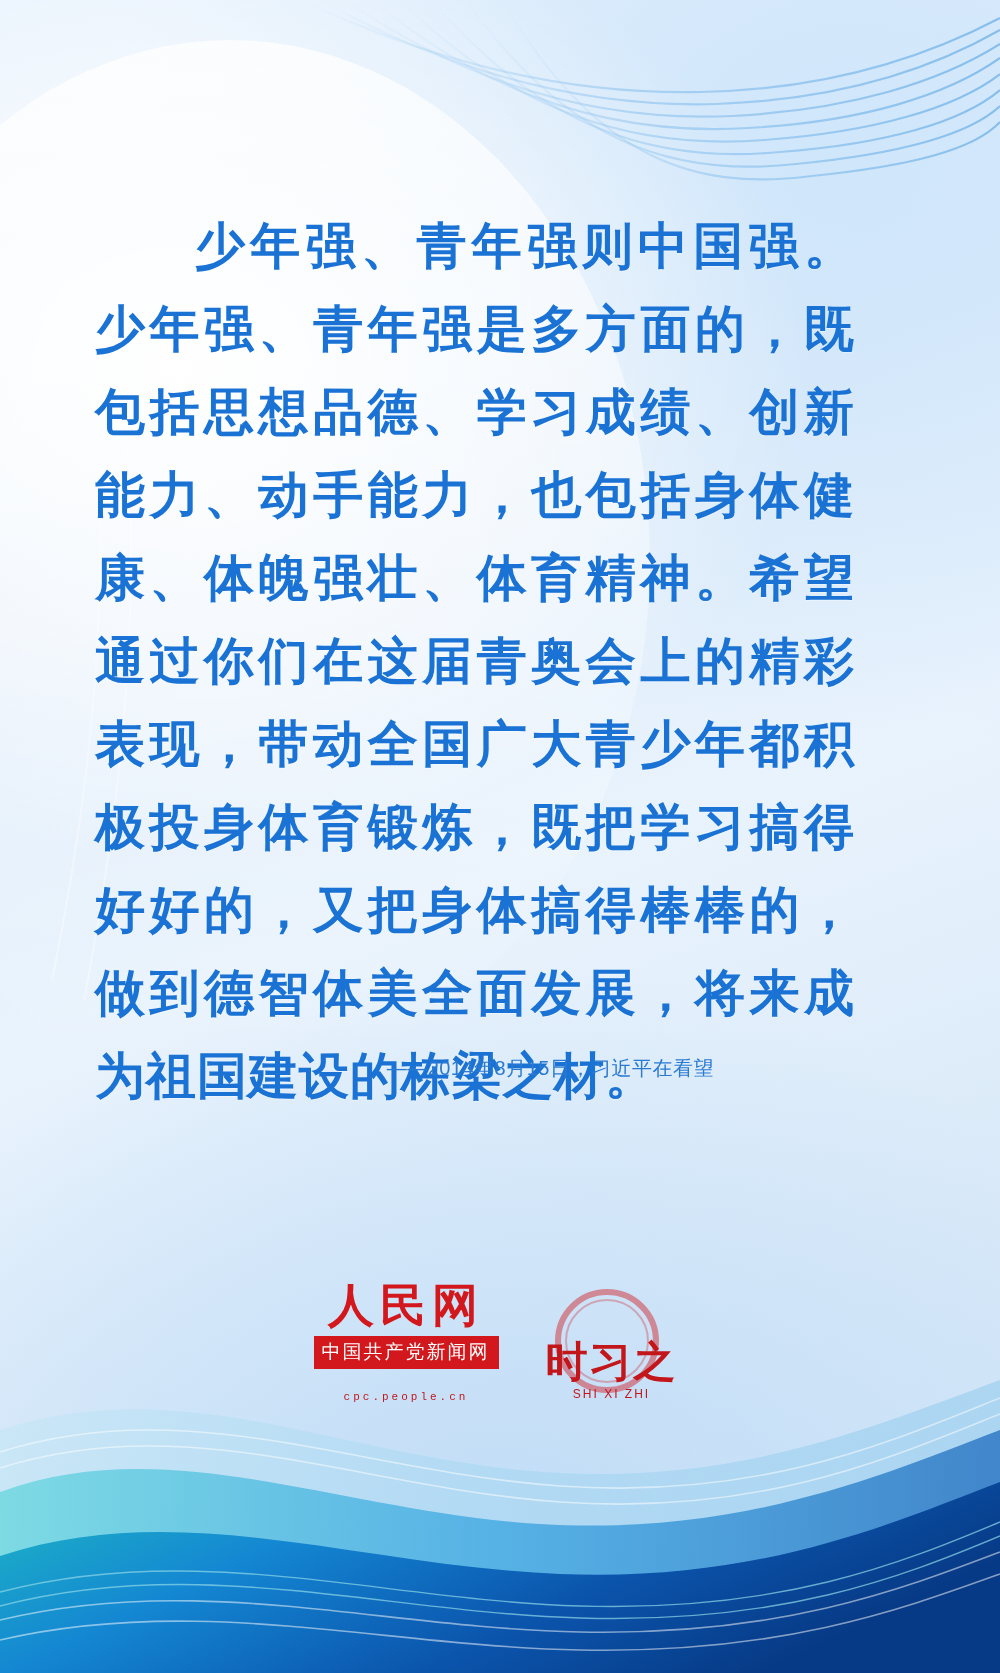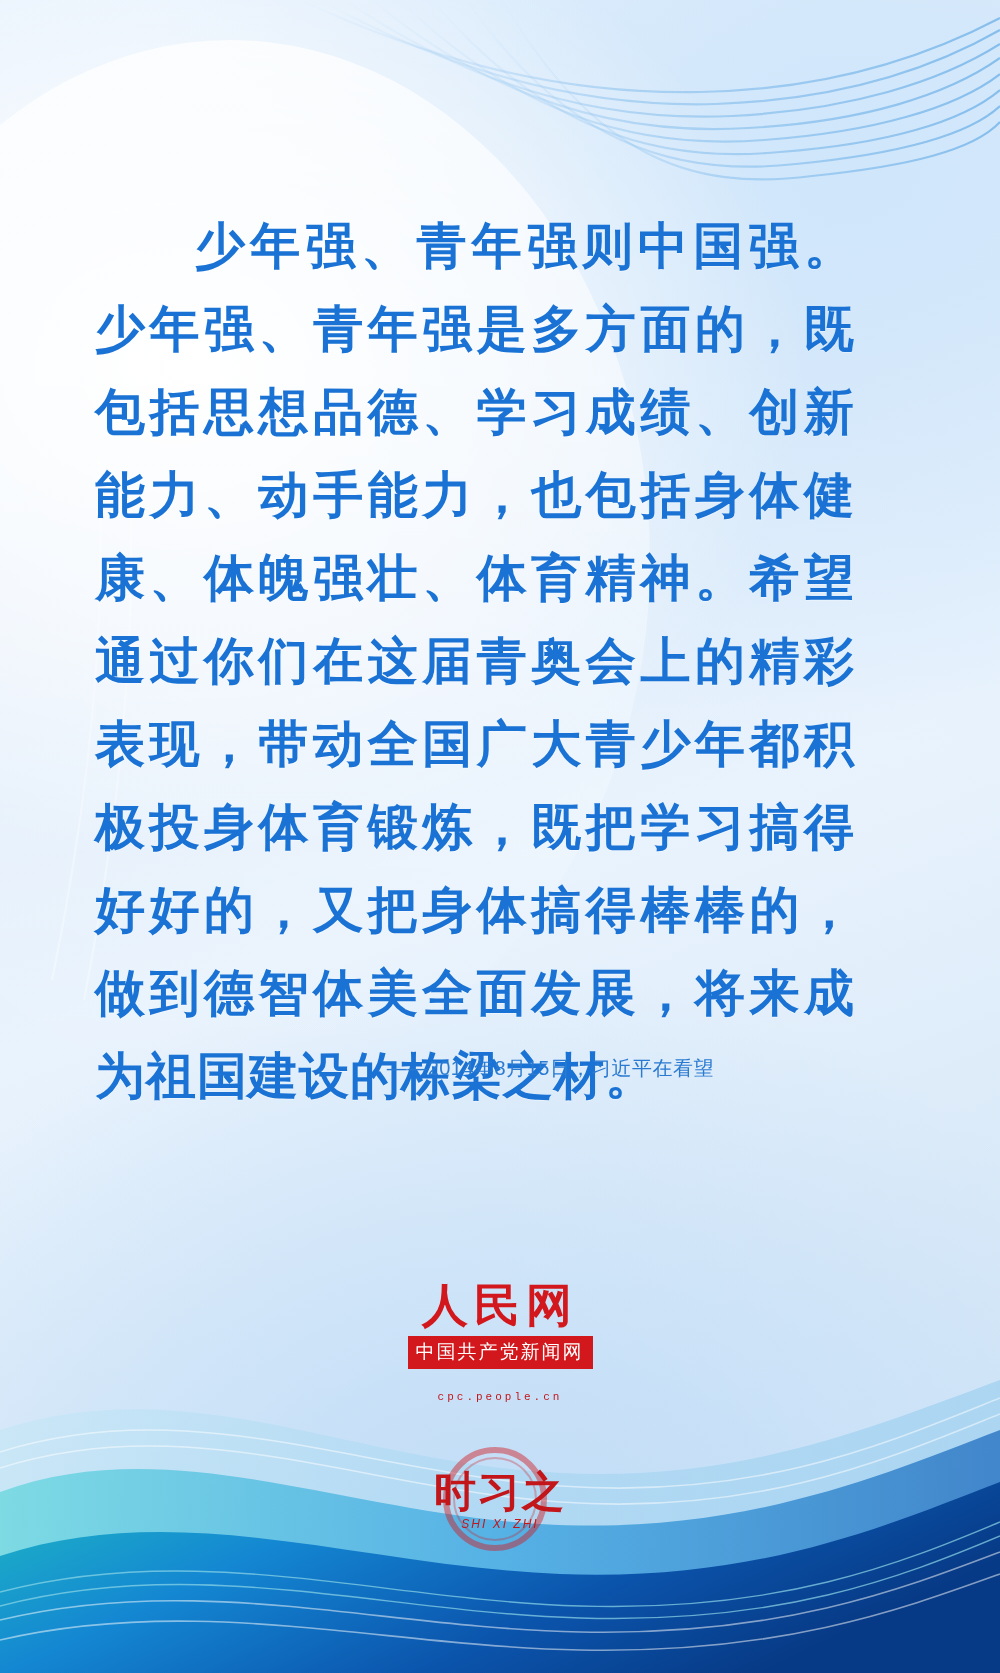--- a/index.html
+++ b/index.html
@@ -62,21 +62,20 @@
   .attribution div { display: block; }
   .logos {
     position: absolute;
     left: 0;
     top: 1280px;
     width: 1000px;
     display: flex;
     justify-content: center;
     align-items: center;
     gap: 38px;
-    flex-direction: column;
   }
   .logo-people {
     display: flex;
     flex-direction: column;
     align-items: center;
     width: 185px;
   }
   .logo-people .cn {
     font-size: 46px;
     font-weight: bold;
@@ -103,21 +102,21 @@
     letter-spacing: 3px;
     font-family: "Liberation Mono", "DejaVu Sans Mono", monospace;
   }
   .logo-shixi {
     position: relative;
     width: 150px;
     height: 118px;
     display: flex;
     flex-direction: column;
     align-items: center;
-    justify-content: center;
+    justify-content: flex-end;
   }
   .logo-shixi .seal {
     position: absolute;
     left: 18px;
     top: 6px;
     width: 104px;
     height: 104px;
     border-radius: 50%;
     border: 6px solid #d2181c;
     opacity: 0.45;
@@ -145,21 +144,20 @@
     line-height: 46px;
   }
   .logo-shixi .pinyin {
     position: relative;
     z-index: 2;
     font-size: 12px;
     color: #c2161a;
     letter-spacing: 2px;
     margin-top: 2px;
     font-family: "Liberation Sans", "DejaVu Sans", sans-serif;
-    font-style: italic;
   }
 </style>
 </head>
 <body>
 
 <div class="poster">
 
   <svg class="bg-svg" viewBox="0 0 1000 1673" preserveAspectRatio="none">
     <defs>
       <linearGradient id="gradTop" x1="0" y1="0" x2="1" y2="0">

